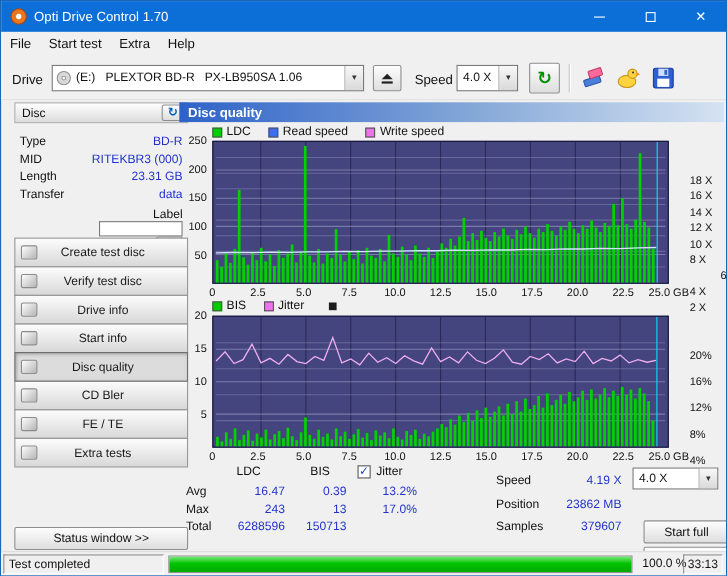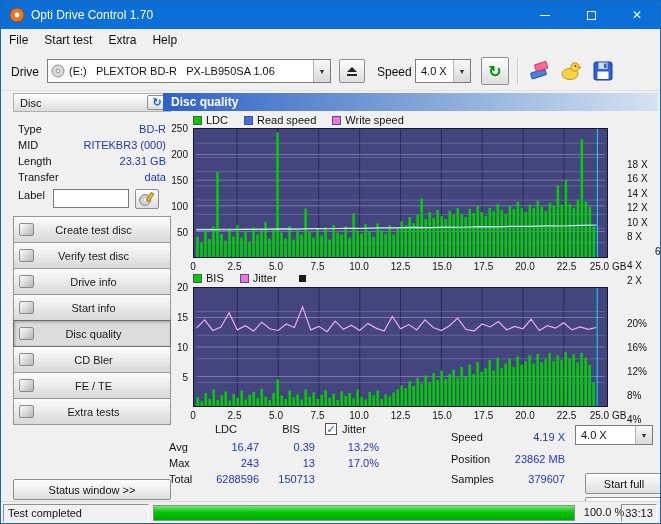--- a/index.html
+++ b/index.html
@@ -42,21 +42,21 @@
   .icon-btn { position:absolute; top:6px; width:28px; height:28px; display:flex; align-items:center; justify-content:center; }
   #erase-btn { left:524px; } #duck-btn { left:556px; } #save-btn { left:588px; }
   
   .sidebar { position:absolute; left:12px; top:90px; width:158px; height:412px; }
   .disc-header { position:absolute; top:2px; left:0; right:0; height:19px; background:linear-gradient(#ffffff,#dcdcdc); border:1px solid #b0b0b0; display:flex; align-items:center; padding:0 3px 0 6px; }
   .disc-header-title { flex:1; }
   .mini-btn { width:20px; height:15px; font-size:11px; line-height:11px; color:#0060c0; font-weight:bold; }
   #disc-info { position:absolute; top:30px; left:5px; right:5px; }
   .info-row { height:16px; display:flex; justify-content:space-between; align-items:center; }
   .info-val { color:#2233cc; }
-  .label-row { position:absolute; top:98px; left:5px; right:5px; height:20px; display:flex; align-items:flex-start; }
+  .label-row { position:absolute; top:98px; left:5px; right:5px; height:20px; display:flex; align-items:flex-end;flex-direction:column; }
   .label-input { width:76px; height:19px; border:1px solid #7a7a7a; margin-left:8px; font-size:11px; padding:0 3px; font-family:inherit; }
   #label-edit-btn { width:24px; height:20px; margin-left:6px; }
   #nav { position:absolute; top:126px; left:0; right:0; }
   .nav-btn { height:27px; display:flex; align-items:center; background:linear-gradient(#fcfcfc,#d8d8d8); border:1px solid #979797; margin-top:-1px; color:#1a1a1a; position:relative; }
   .nav-btn.active { background:#dcdcdc; border:1px solid #6e6e6e; box-shadow:inset 1px 1px 3px rgba(0,0,0,.28); z-index:2; }
   .nav-icon { width:15px; height:13px; margin:0 5px; background:linear-gradient(135deg,#fdfdfd,#b5b5b5); border:1px solid #8b8b8b; border-radius:2px; flex:none; }
   .nav-label { flex:1; text-align:center; padding-right:22px; }
   #status-window { position:absolute; top:388px; left:0; right:0; height:21px; }
   
   .main { position:absolute; left:162px; top:90px; width:497px; height:412px; }

